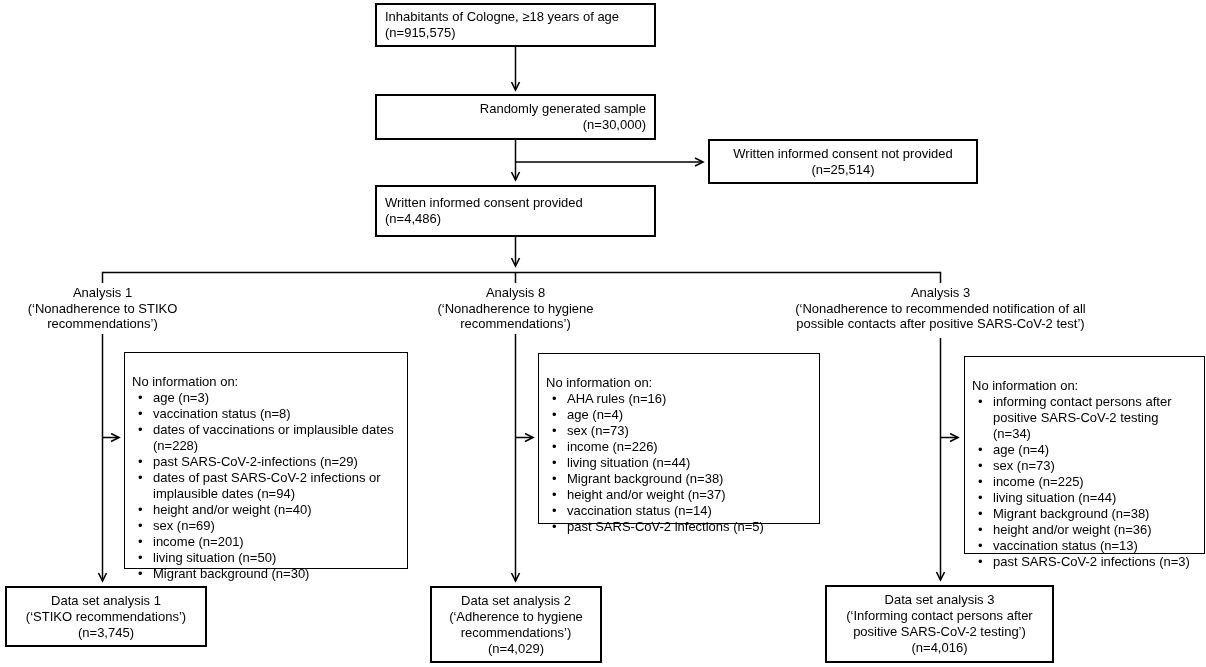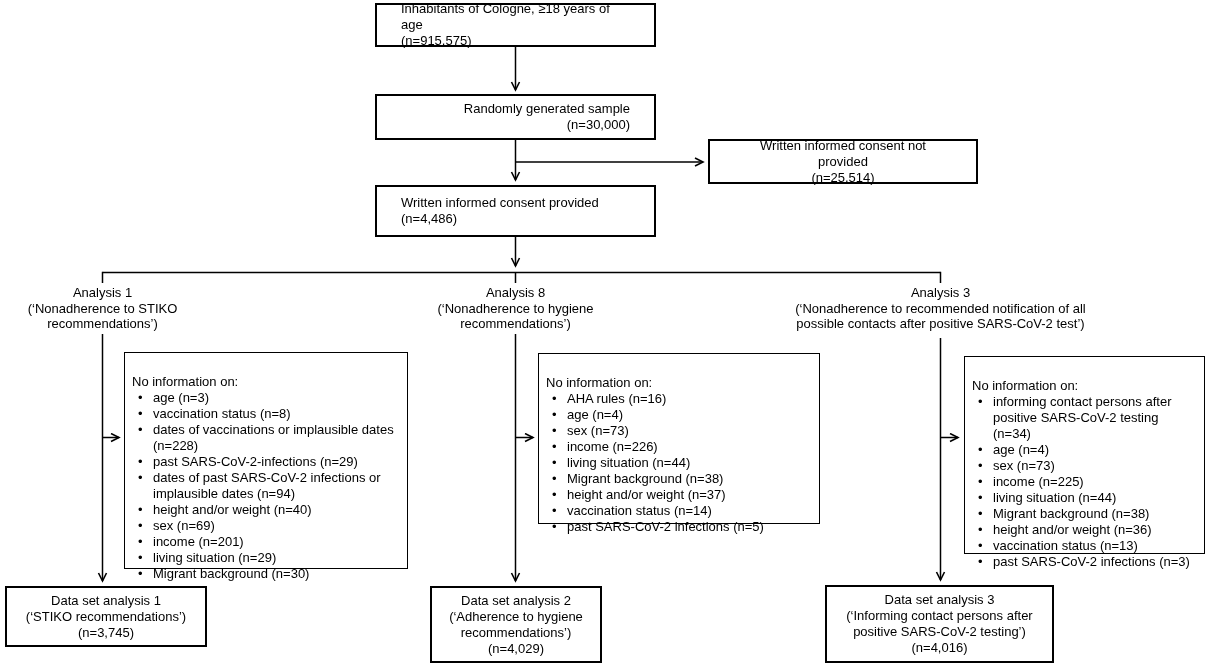--- a/index.html
+++ b/index.html
@@ -23,21 +23,21 @@
     position: absolute;
     box-sizing: border-box;
     border: 2px solid #000000;
     background: #ffffff;
     line-height: 16px;
   }
   .flowbox {
     display: flex;
     flex-direction: column;
     justify-content: center;
-    padding: 3px 24px;
+    padding: 3px 8px;
     text-align: left;
   }
   .databox {
     display: flex;
     align-items: center;
     justify-content: center;
     text-align: center;
     padding: 3px 6px;
   }
   .heading {
@@ -124,21 +124,21 @@
     <div>No information on:</div>
     <ul>
         <li>age (n=3)</li>
         <li>vaccination status (n=8)</li>
         <li>dates of vaccinations or implausible dates (n=228)</li>
         <li>past SARS-CoV-2-infections (n=29)</li>
         <li>dates of past SARS-CoV-2 infections or implausible dates (n=94)</li>
         <li>height and/or weight (n=40)</li>
         <li>sex (n=69)</li>
         <li>income (n=201)</li>
-        <li>living situation (n=29)</li>
+        <li>living situation (n=50)</li>
         <li>Migrant background (n=30)</li>
       </ul>
   </div>
 
   <div class="box exclusionbox" style="left:538px; top:353px; width:282px; height:171px;">
     <div>No information on:</div>
     <ul>
         <li>AHA rules (n=16)</li>
         <li>age (n=4)</li>
         <li>sex (n=73)</li>

